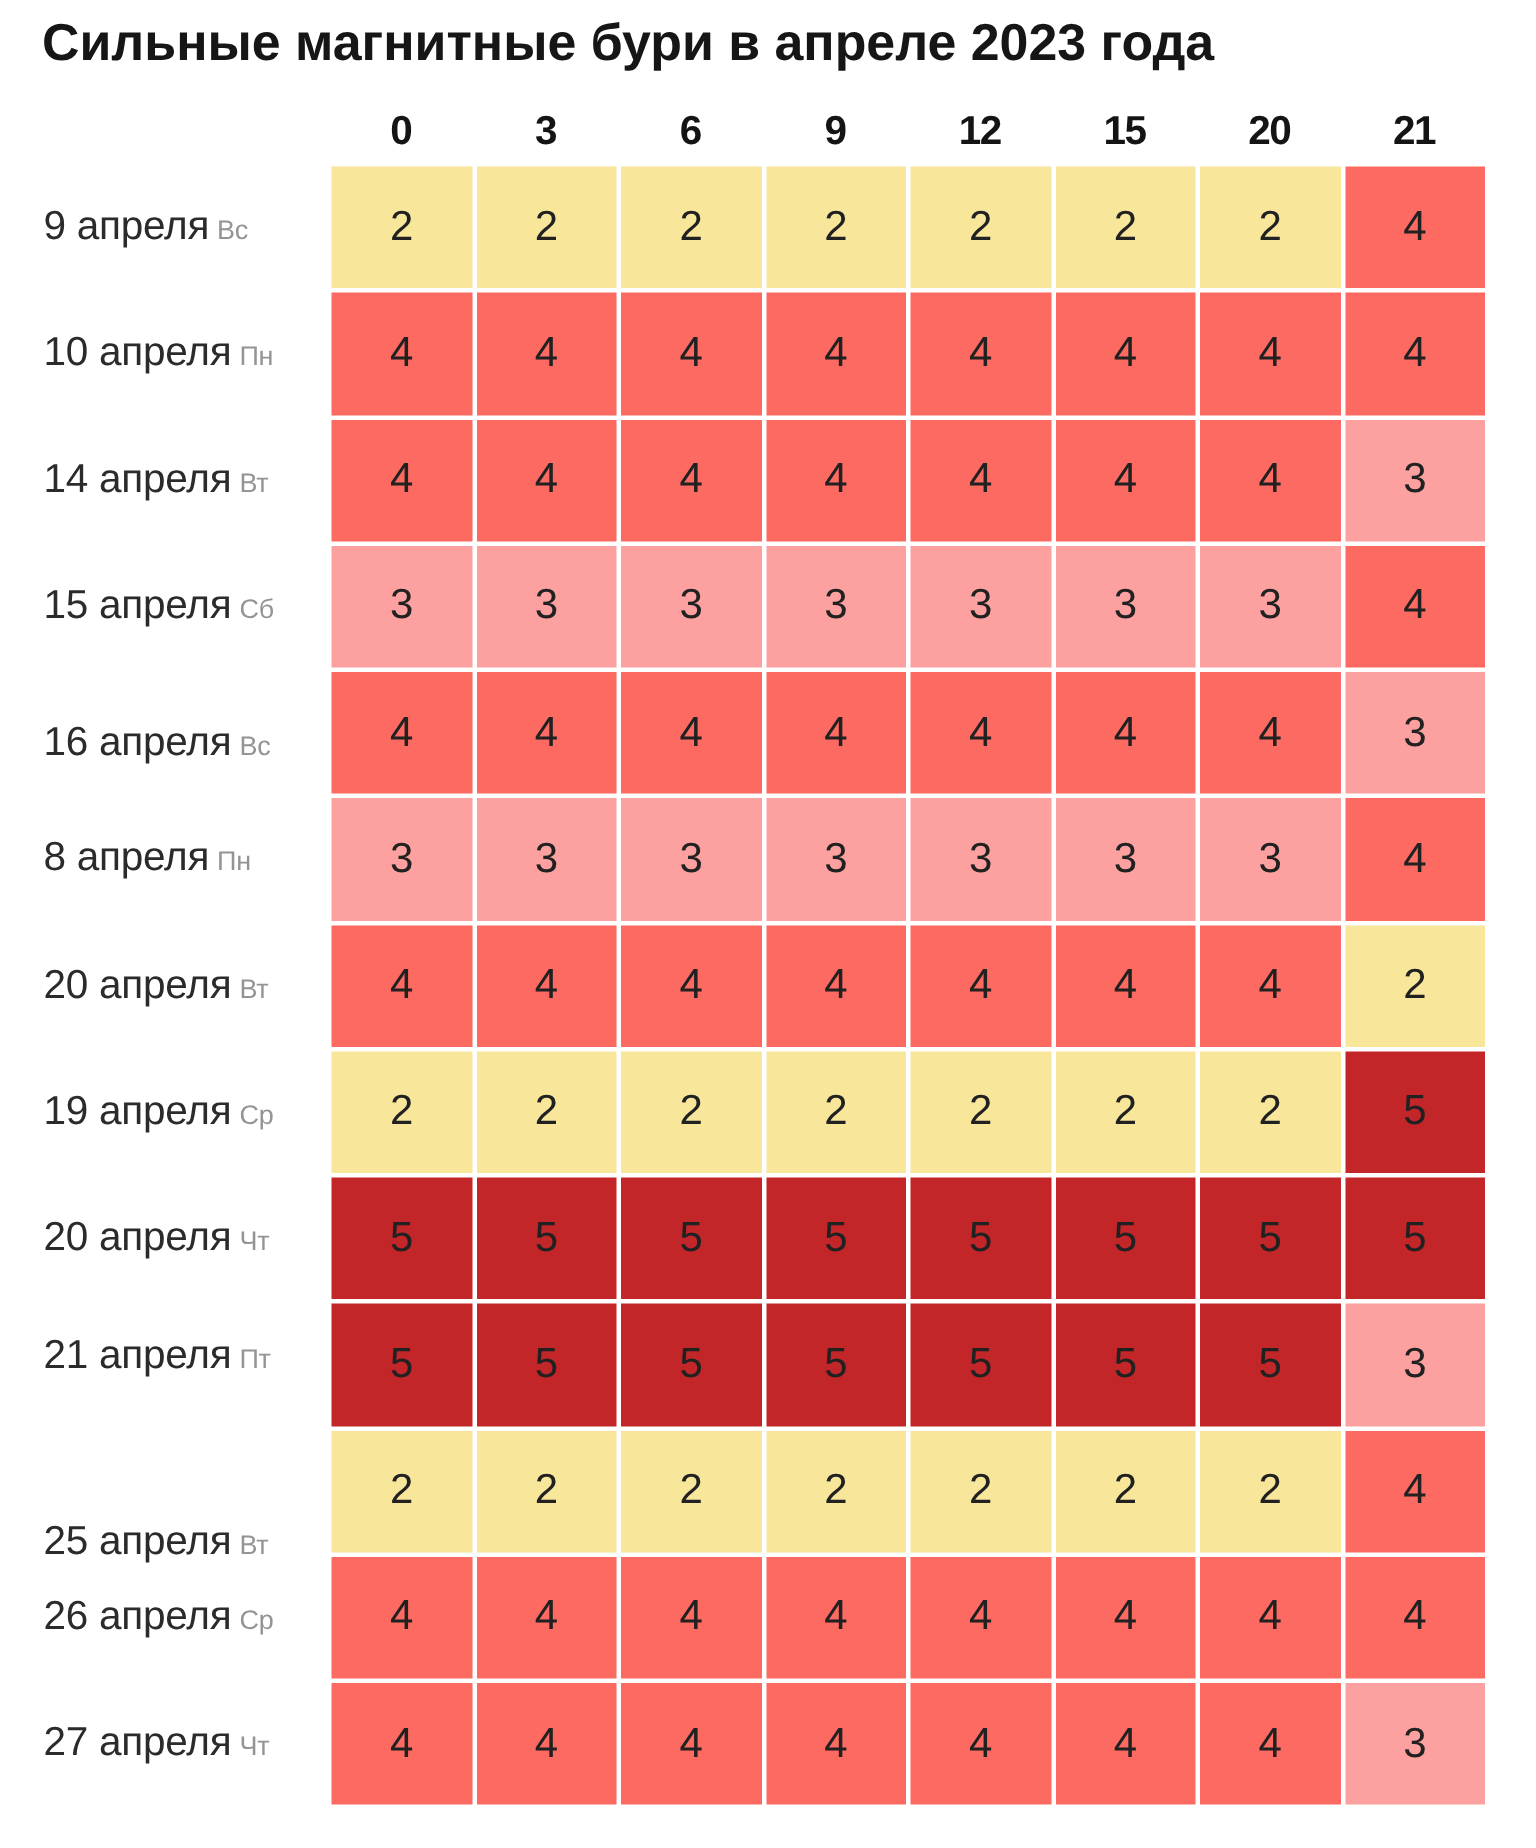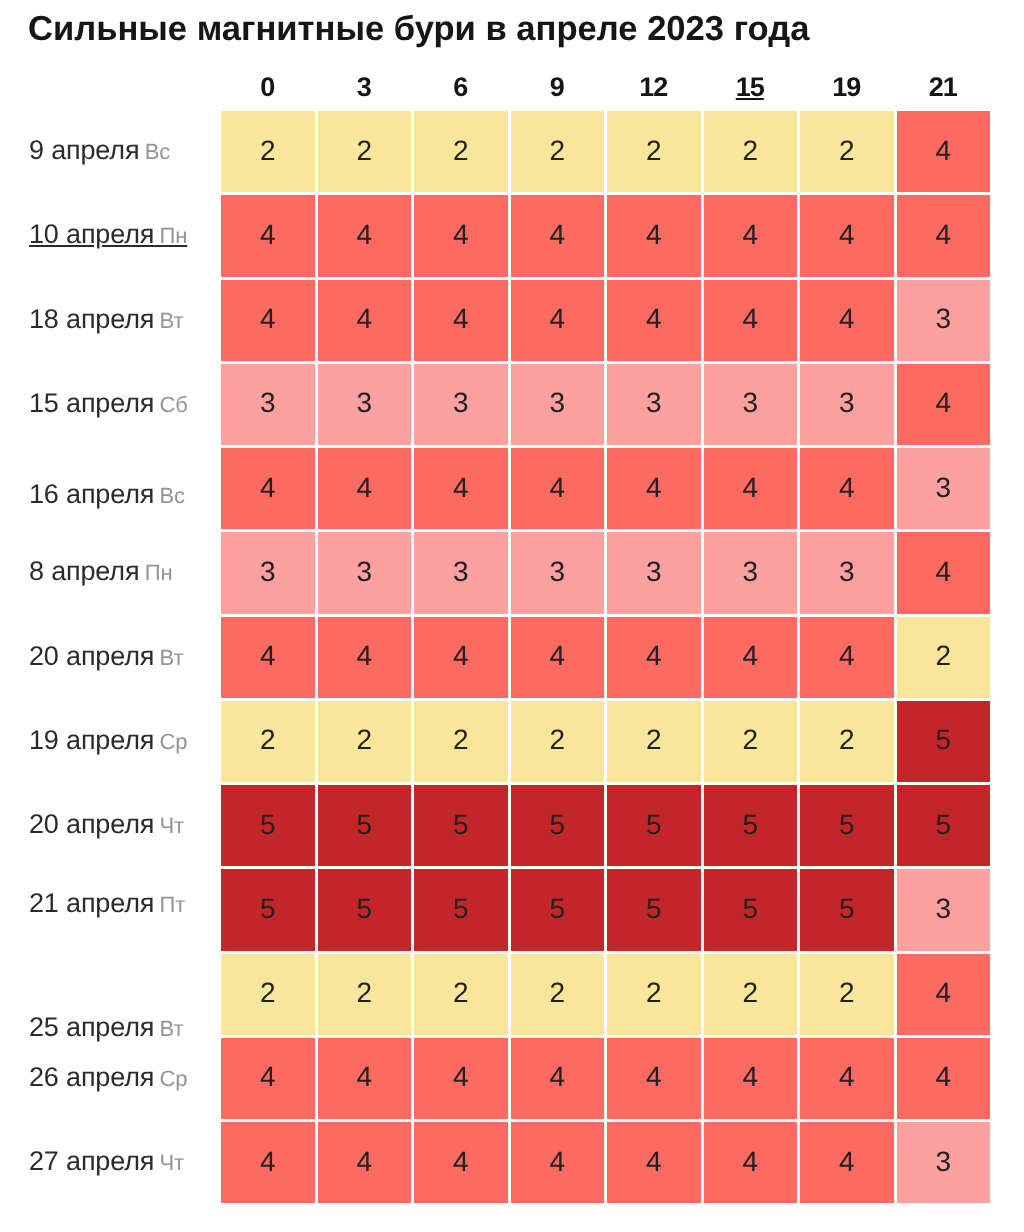--- a/index.html
+++ b/index.html
@@ -60,21 +60,21 @@
   .row-label {
     position: absolute;
     left: 0;
     text-align: left;
     white-space: nowrap;
     font-size: 27px;
     letter-spacing: -0.16px;
     color: var(--lbl-color, #2b2b2b);
   }
   .row-label .dow {
-    font-size: 22px;
+    font-size: 18px;
     color: var(--dow-color, #9a9a9a);
     margin-left: -2px;
   }
   #row-labels {
     position: absolute;
     left: 29px;
     top: 111px;
     width: 190px;
   }
   .cell {
@@ -93,28 +93,28 @@
 <body>
 
 <div id="page">
   <div id="chart-title">Сильные магнитные бури в апреле 2023 года</div>
   <div id="col-headers">
       <div class="col-header" style="left: 0px; width: 93.5px;">0</div>
       <div class="col-header" style="left: 96.5px; width: 93.5px;">3</div>
       <div class="col-header" style="left: 193px; width: 93.5px;">6</div>
       <div class="col-header" style="left: 289.5px; width: 93.5px;">9</div>
       <div class="col-header" style="left: 386px; width: 93.5px;">12</div>
-      <div class="col-header" style="left: 482.5px; width: 93.5px; text-decoration: underline;">15</div>
-      <div class="col-header" style="left: 579px; width: 93.5px;">19</div>
+      <div class="col-header" style="left: 482.5px; width: 93.5px;">15</div>
+      <div class="col-header" style="left: 579px; width: 93.5px;">20</div>
       <div class="col-header" style="left: 675.5px; width: 93.5px;">21</div>
     </div>
   <div id="row-labels">
       <div class="row-label" style="top: -0.8px; height: 81.25px; line-height: 81.25px;"><span>9 апреля</span> <span class="dow">Вс</span></div>
-      <div class="row-label" style="top: 83.45px; height: 81.25px; line-height: 81.25px; text-decoration: underline;"><span>10 апреля</span> <span class="dow">Пн</span></div>
-      <div class="row-label" style="top: 167.7px; height: 81.25px; line-height: 81.25px;"><span>18 апреля</span> <span class="dow">Вт</span></div>
+      <div class="row-label" style="top: 83.45px; height: 81.25px; line-height: 81.25px;"><span>10 апреля</span> <span class="dow">Пн</span></div>
+      <div class="row-label" style="top: 167.7px; height: 81.25px; line-height: 81.25px;"><span>14 апреля</span> <span class="dow">Вт</span></div>
       <div class="row-label" style="top: 251.95px; height: 81.25px; line-height: 81.25px;"><span>15 апреля</span> <span class="dow">Сб</span></div>
       <div class="row-label" style="top: 343px; height: 81.25px; line-height: 81.25px;"><span>16 апреля</span> <span class="dow">Вс</span></div>
       <div class="row-label" style="top: 420.45px; height: 81.25px; line-height: 81.25px;"><span>8 апреля</span> <span class="dow">Пн</span></div>
       <div class="row-label" style="top: 504.7px; height: 81.25px; line-height: 81.25px;"><span>20 апреля</span> <span class="dow">Вт</span></div>
       <div class="row-label" style="top: 588.95px; height: 81.25px; line-height: 81.25px;"><span>19 апреля</span> <span class="dow">Ср</span></div>
       <div class="row-label" style="top: 673.2px; height: 81.25px; line-height: 81.25px;"><span>20 апреля</span> <span class="dow">Чт</span></div>
       <div class="row-label" style="top: 752px; height: 81.25px; line-height: 81.25px;"><span>21 апреля</span> <span class="dow">Пт</span></div>
       <div class="row-label" style="top: 876px; height: 81.25px; line-height: 81.25px;"><span>25 апреля</span> <span class="dow">Вт</span></div>
       <div class="row-label" style="top: 925.95px; height: 81.25px; line-height: 81.25px;"><span>26 апреля</span> <span class="dow">Ср</span></div>
       <div class="row-label" style="top: 1010.2px; height: 81.25px; line-height: 81.25px;"><span>27 апреля</span> <span class="dow">Чт</span></div>

